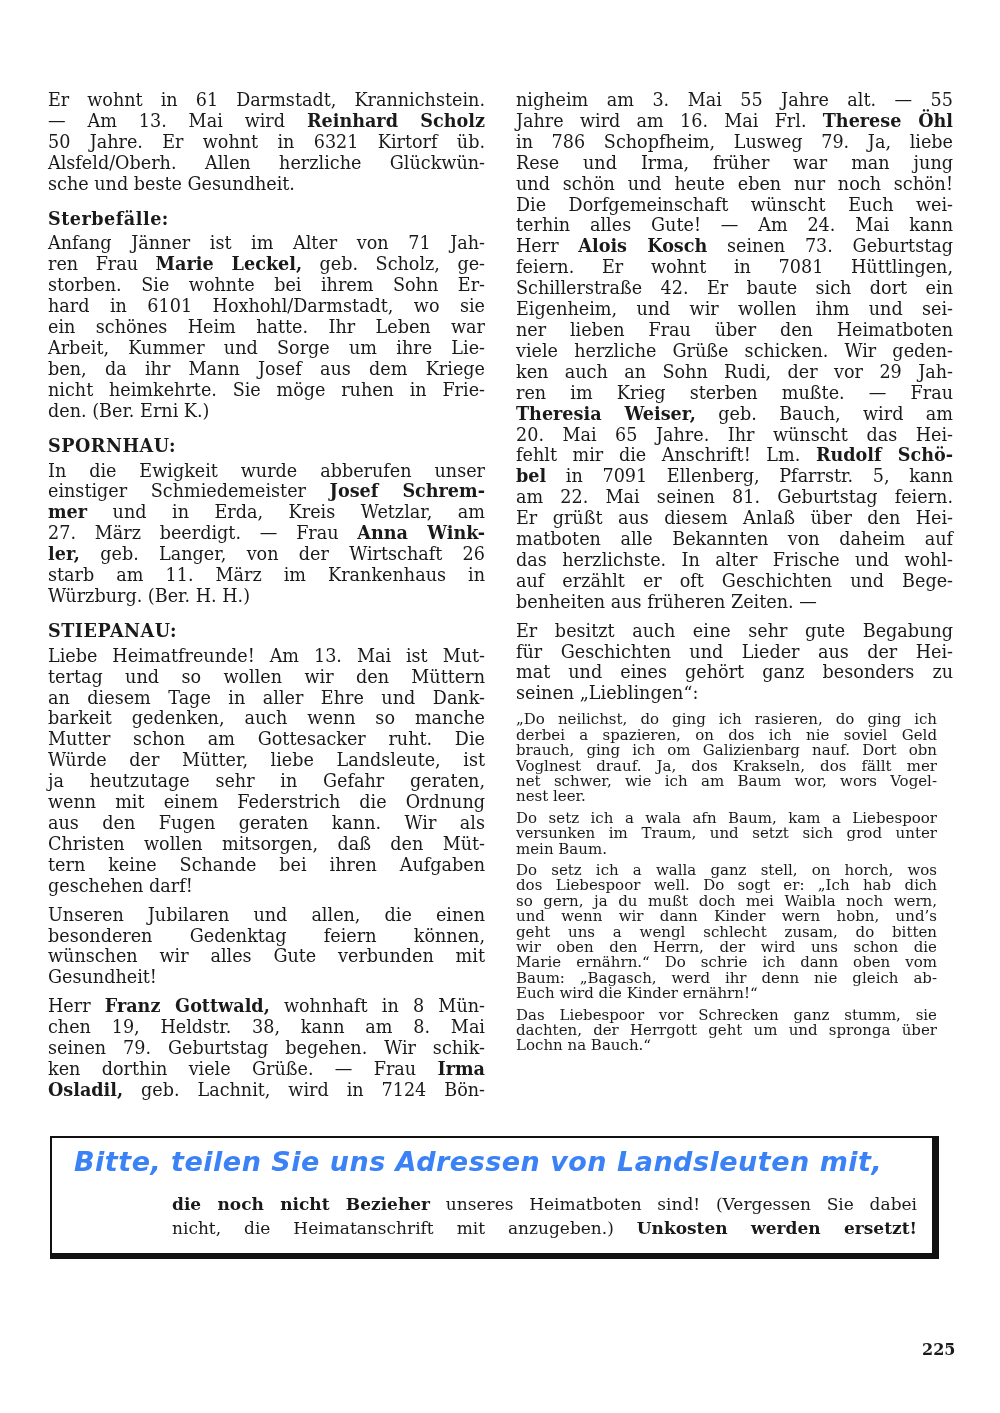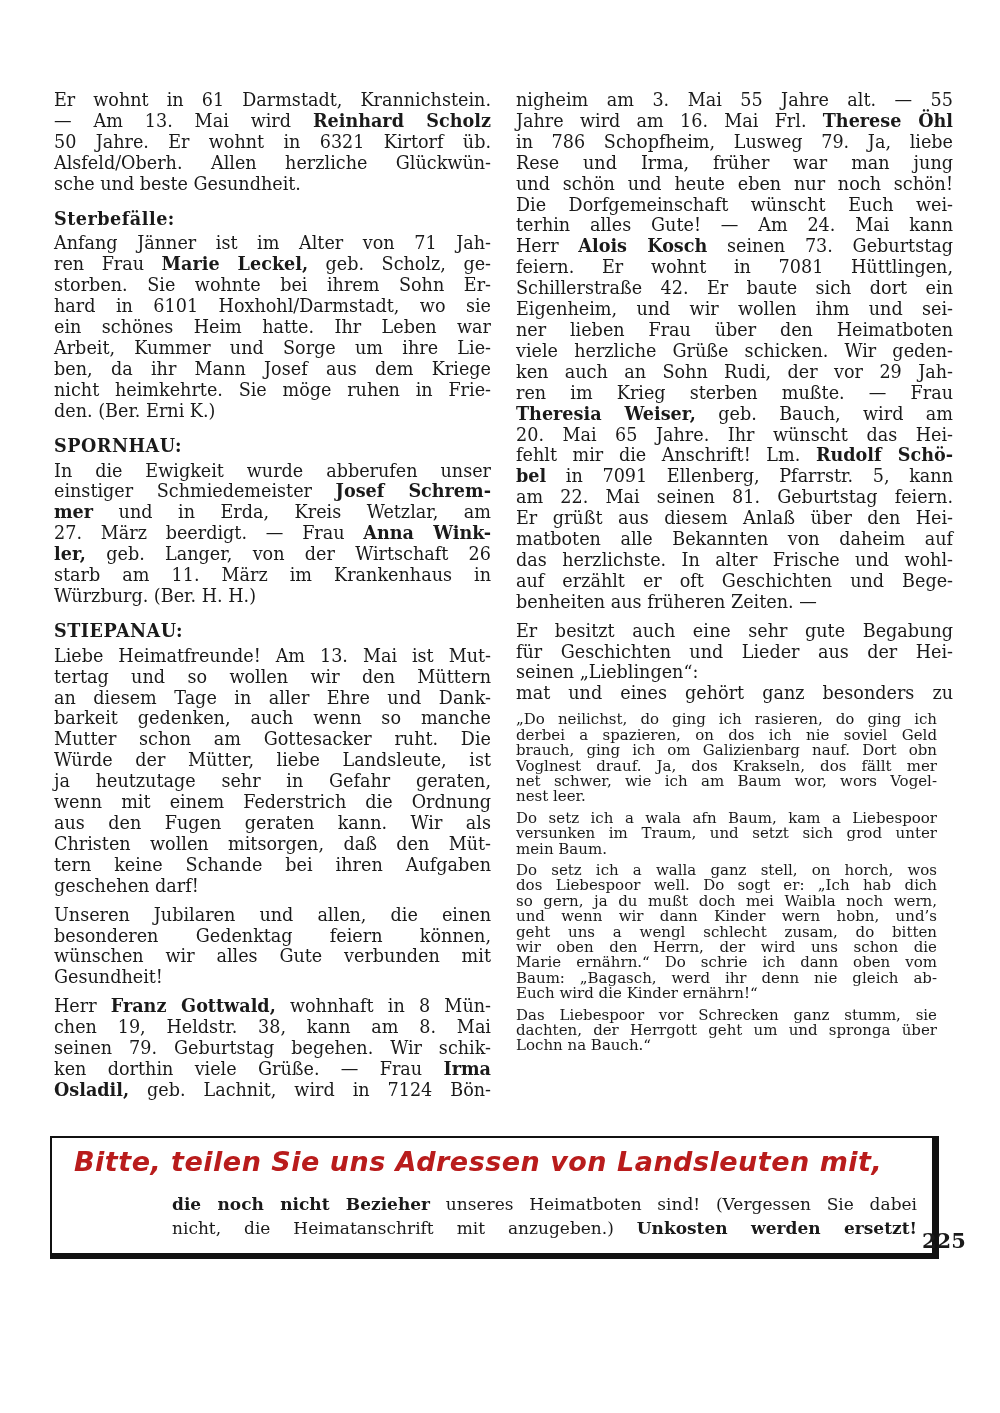--- a/index.html
+++ b/index.html
@@ -1,38 +1,38 @@
 <!DOCTYPE html>
 <html><head>
 <meta charset="utf-8">
 <style>
   html, body { margin: 0; padding: 0; background: #ffffff; }
   body { width: 1000px; height: 1413px; position: relative; overflow: hidden;
          font-family: "DejaVu Serif", "Liberation Serif", serif; color: #1a1a1a; }
   .col { position: absolute; top: 90px; width: 437px; font-size: 17.6px; line-height: 20.9px; }
-  .col-left { left: 54px; }
+  .col-left { left: 48px; }
   .col-right { left: 516px; }
   .p { margin: 0 0 8px 0; text-align: justify; hyphens: manual; }
   .p .ln { display: block; text-align: justify; text-align-last: justify; white-space: nowrap; }
   .p .ln.last { text-align-last: left; }
   .head { font-weight: bold; margin: 14px 0 4px 0; letter-spacing: 0.5px; }
   b { font-weight: bold; }
   .poem { font-size: 15px; line-height: 15.4px; margin: 0 16px 6px 0; }
   .poem .ln { display: block; text-align: justify; text-align-last: justify; white-space: nowrap; }
   .poem .ln.last { text-align-last: left; }
   .box { position: absolute; left: 50px; top: 1136px; width: 889px; height: 123px;
          border-top: 2px solid #111; border-left: 2px solid #111;
          border-right: 7px solid #111; border-bottom: 6px solid #111; box-sizing: border-box; }
   .box-title { position: absolute; left: 22px; top: 8px; font-family: "DejaVu Sans", sans-serif;
-               font-style: italic; font-weight: bold; font-size: 27px; letter-spacing: 0.5px; color: #b91c1c; }
+               font-style: italic; font-weight: bold; font-size: 27px; letter-spacing: 0.5px; color: #3b82f6; }
   .box-line { position: absolute; left: 120px; width: 745px; font-size: 17px;
               text-align: justify; text-align-last: justify; white-space: nowrap; }
   .box-line1 { top: 56px; }
   .box-line2 { top: 80px; }
-  .page-number { position: absolute; left: 922px; top: 1228px; font-weight: bold; font-size: 21px; }
+  .page-number { position: absolute; left: 922px; top: 1340px; font-weight: bold; font-size: 16px; }
 </style>
 </head>
 <body>
 
 <div class="col col-left">
   <div class="p">
       <span class="ln"><span>Er wohnt in 61 Darmstadt, Krannichstein.</span></span>
       <span class="ln"><span>— Am 13. Mai wird </span><b>Reinhard Scholz</b></span>
       <span class="ln"><span>50 Jahre. Er wohnt in 6321 Kirtorf üb.</span></span>
       <span class="ln"><span>Alsfeld/Oberh. Allen herzliche Glückwün-</span></span>
@@ -114,22 +114,22 @@
       <span class="ln"><span>am 22. Mai seinen 81. Geburtstag feiern.</span></span>
       <span class="ln"><span>Er grüßt aus diesem Anlaß über den Hei-</span></span>
       <span class="ln"><span>matboten alle Bekannten von daheim auf</span></span>
       <span class="ln"><span>das herzlichste. In alter Frische und wohl-</span></span>
       <span class="ln"><span>auf erzählt er oft Geschichten und Bege-</span></span>
       <span class="ln last"><span>benheiten aus früheren Zeiten. —</span></span>
     </div>
   <div class="p">
       <span class="ln"><span>Er besitzt auch eine sehr gute Begabung</span></span>
       <span class="ln"><span>für Geschichten und Lieder aus der Hei-</span></span>
+      <span class="ln"><span>mat und eines gehört ganz besonders zu</span></span>
       <span class="ln last"><span>seinen „Lieblingen“:</span></span>
-      <span class="ln"><span>mat und eines gehört ganz besonders zu</span></span>
     </div>
   <div id="poem">
       <div class="poem">
         <span class="ln"><span>„Do neilichst, do ging ich rasieren, do ging ich</span></span>
         <span class="ln"><span>derbei a spazieren, on dos ich nie soviel Geld</span></span>
         <span class="ln"><span>brauch, ging ich om Galizienbarg nauf. Dort obn</span></span>
         <span class="ln"><span>Voglnest drauf. Ja, dos Krakseln, dos fällt mer</span></span>
         <span class="ln"><span>net schwer, wie ich am Baum wor, wors Vogel-</span></span>
         <span class="ln last"><span>nest leer.</span></span>
       </div>

